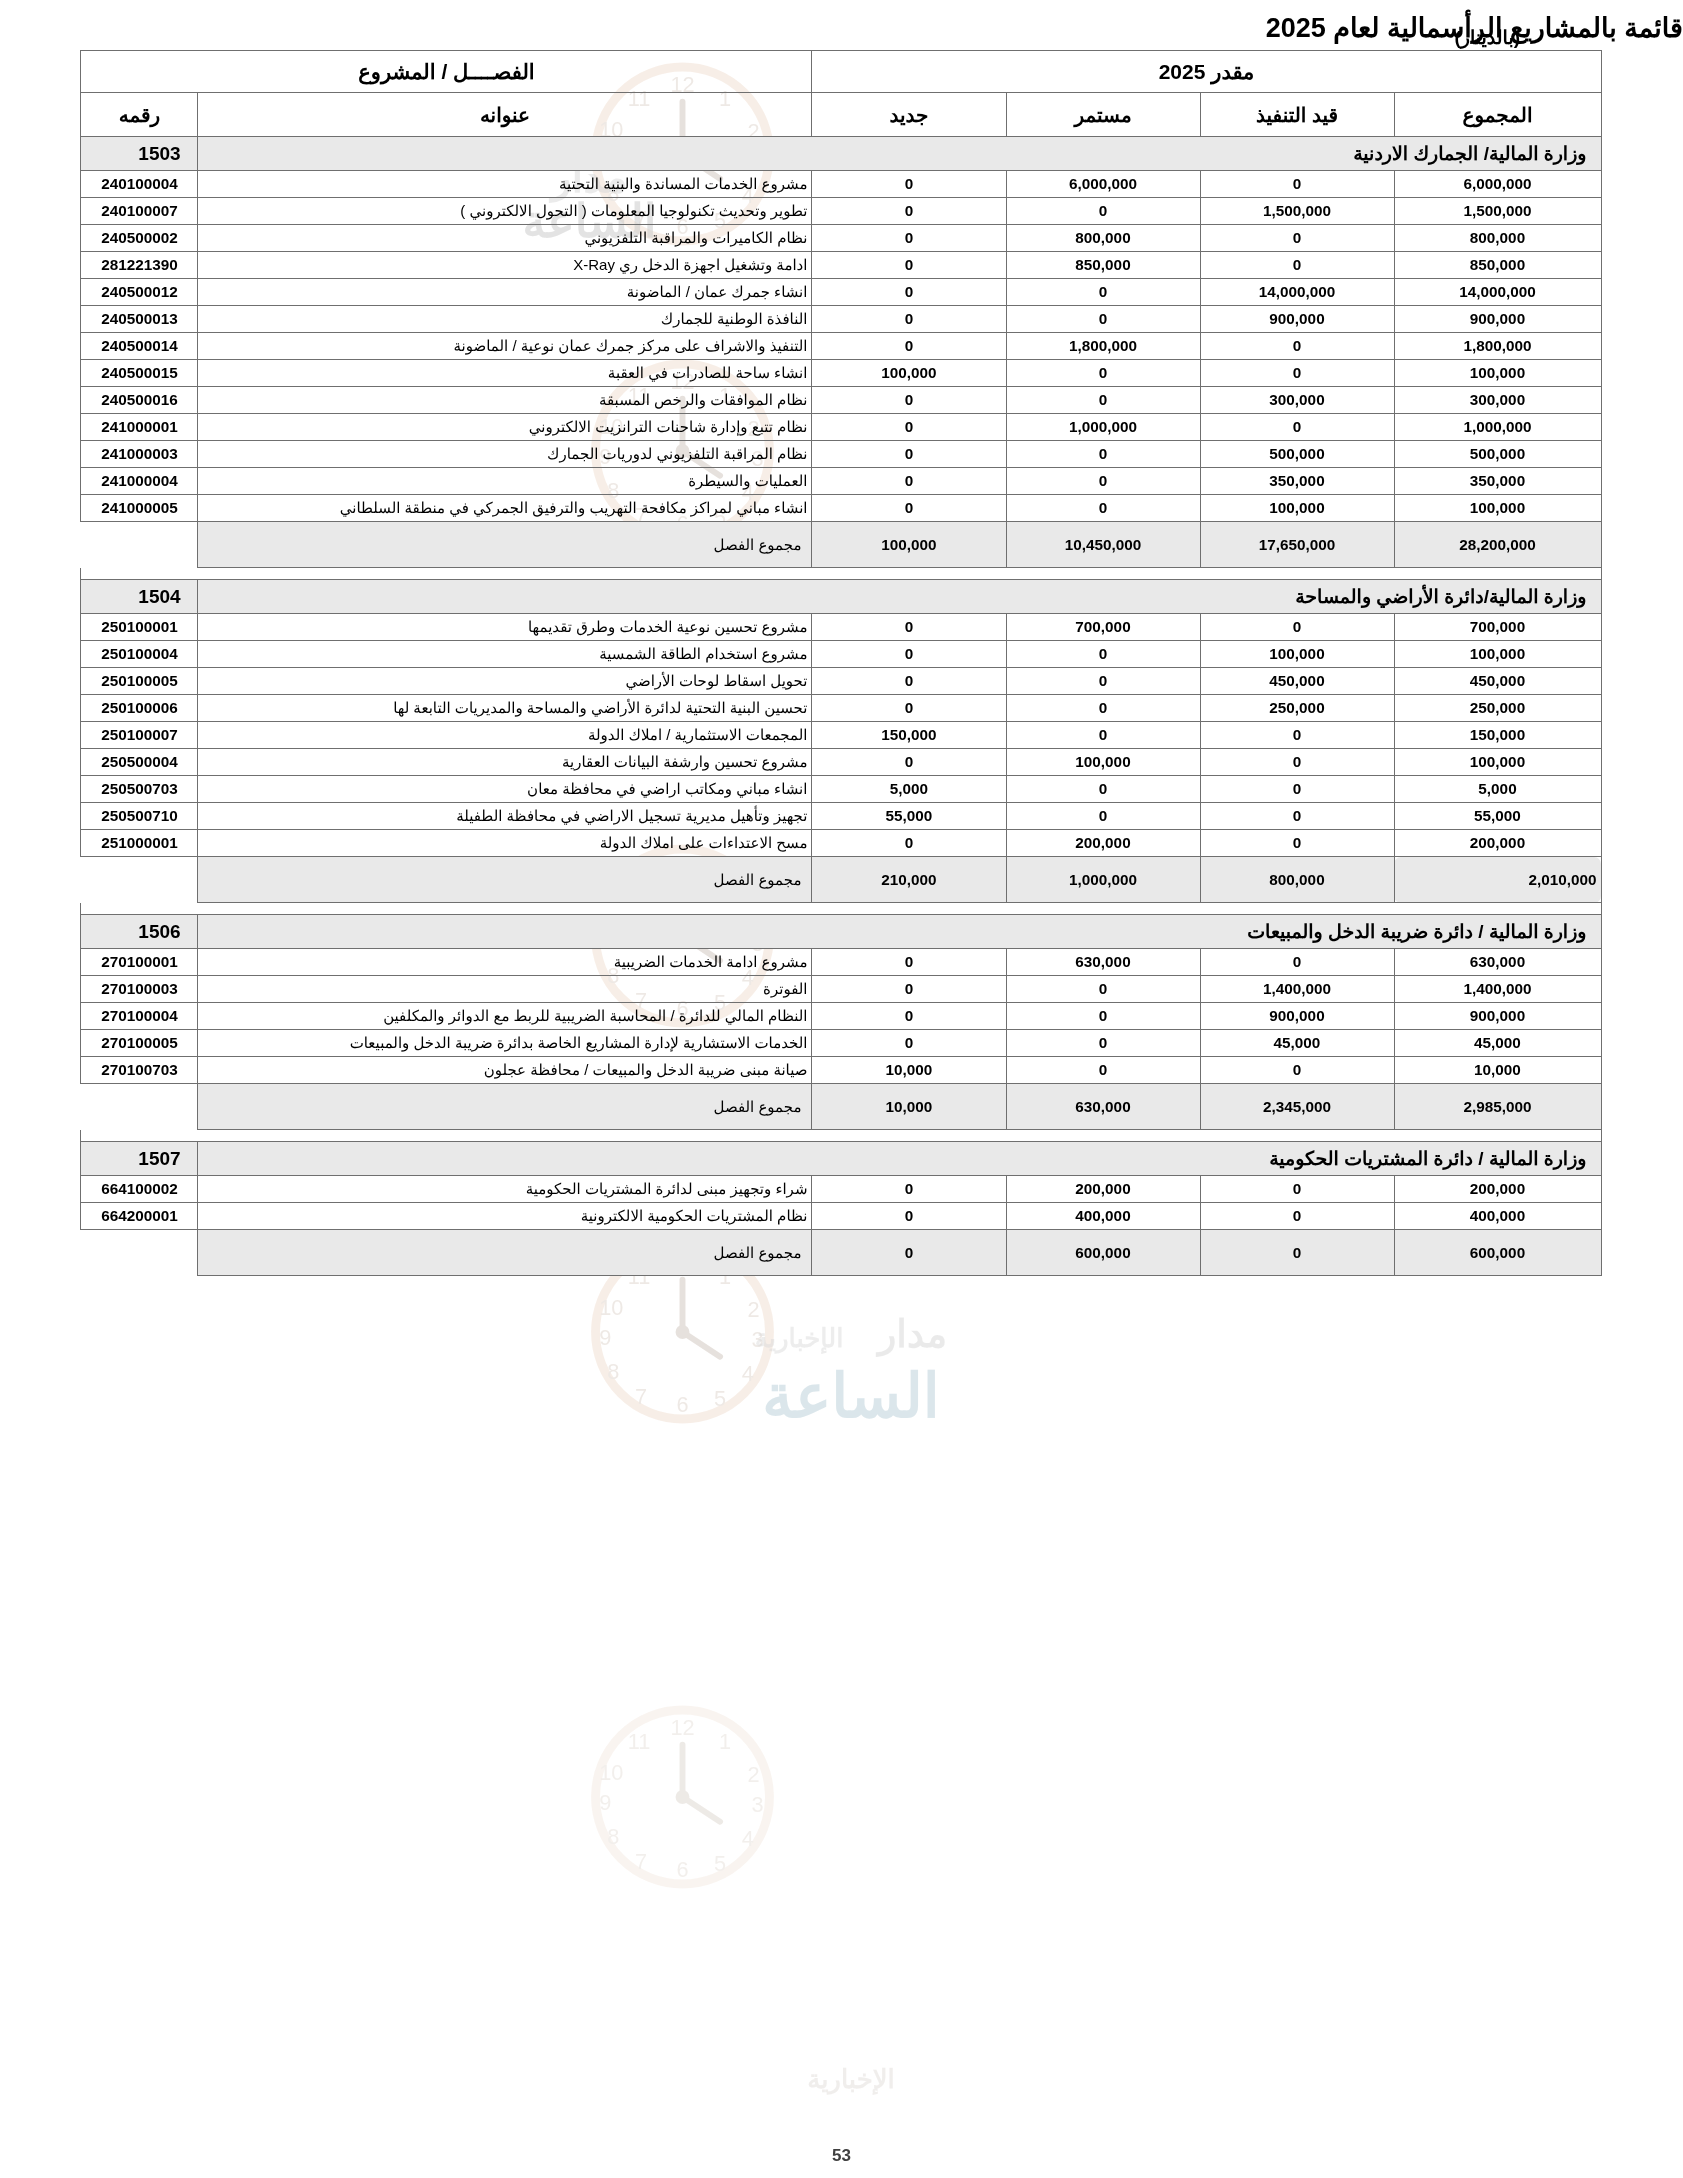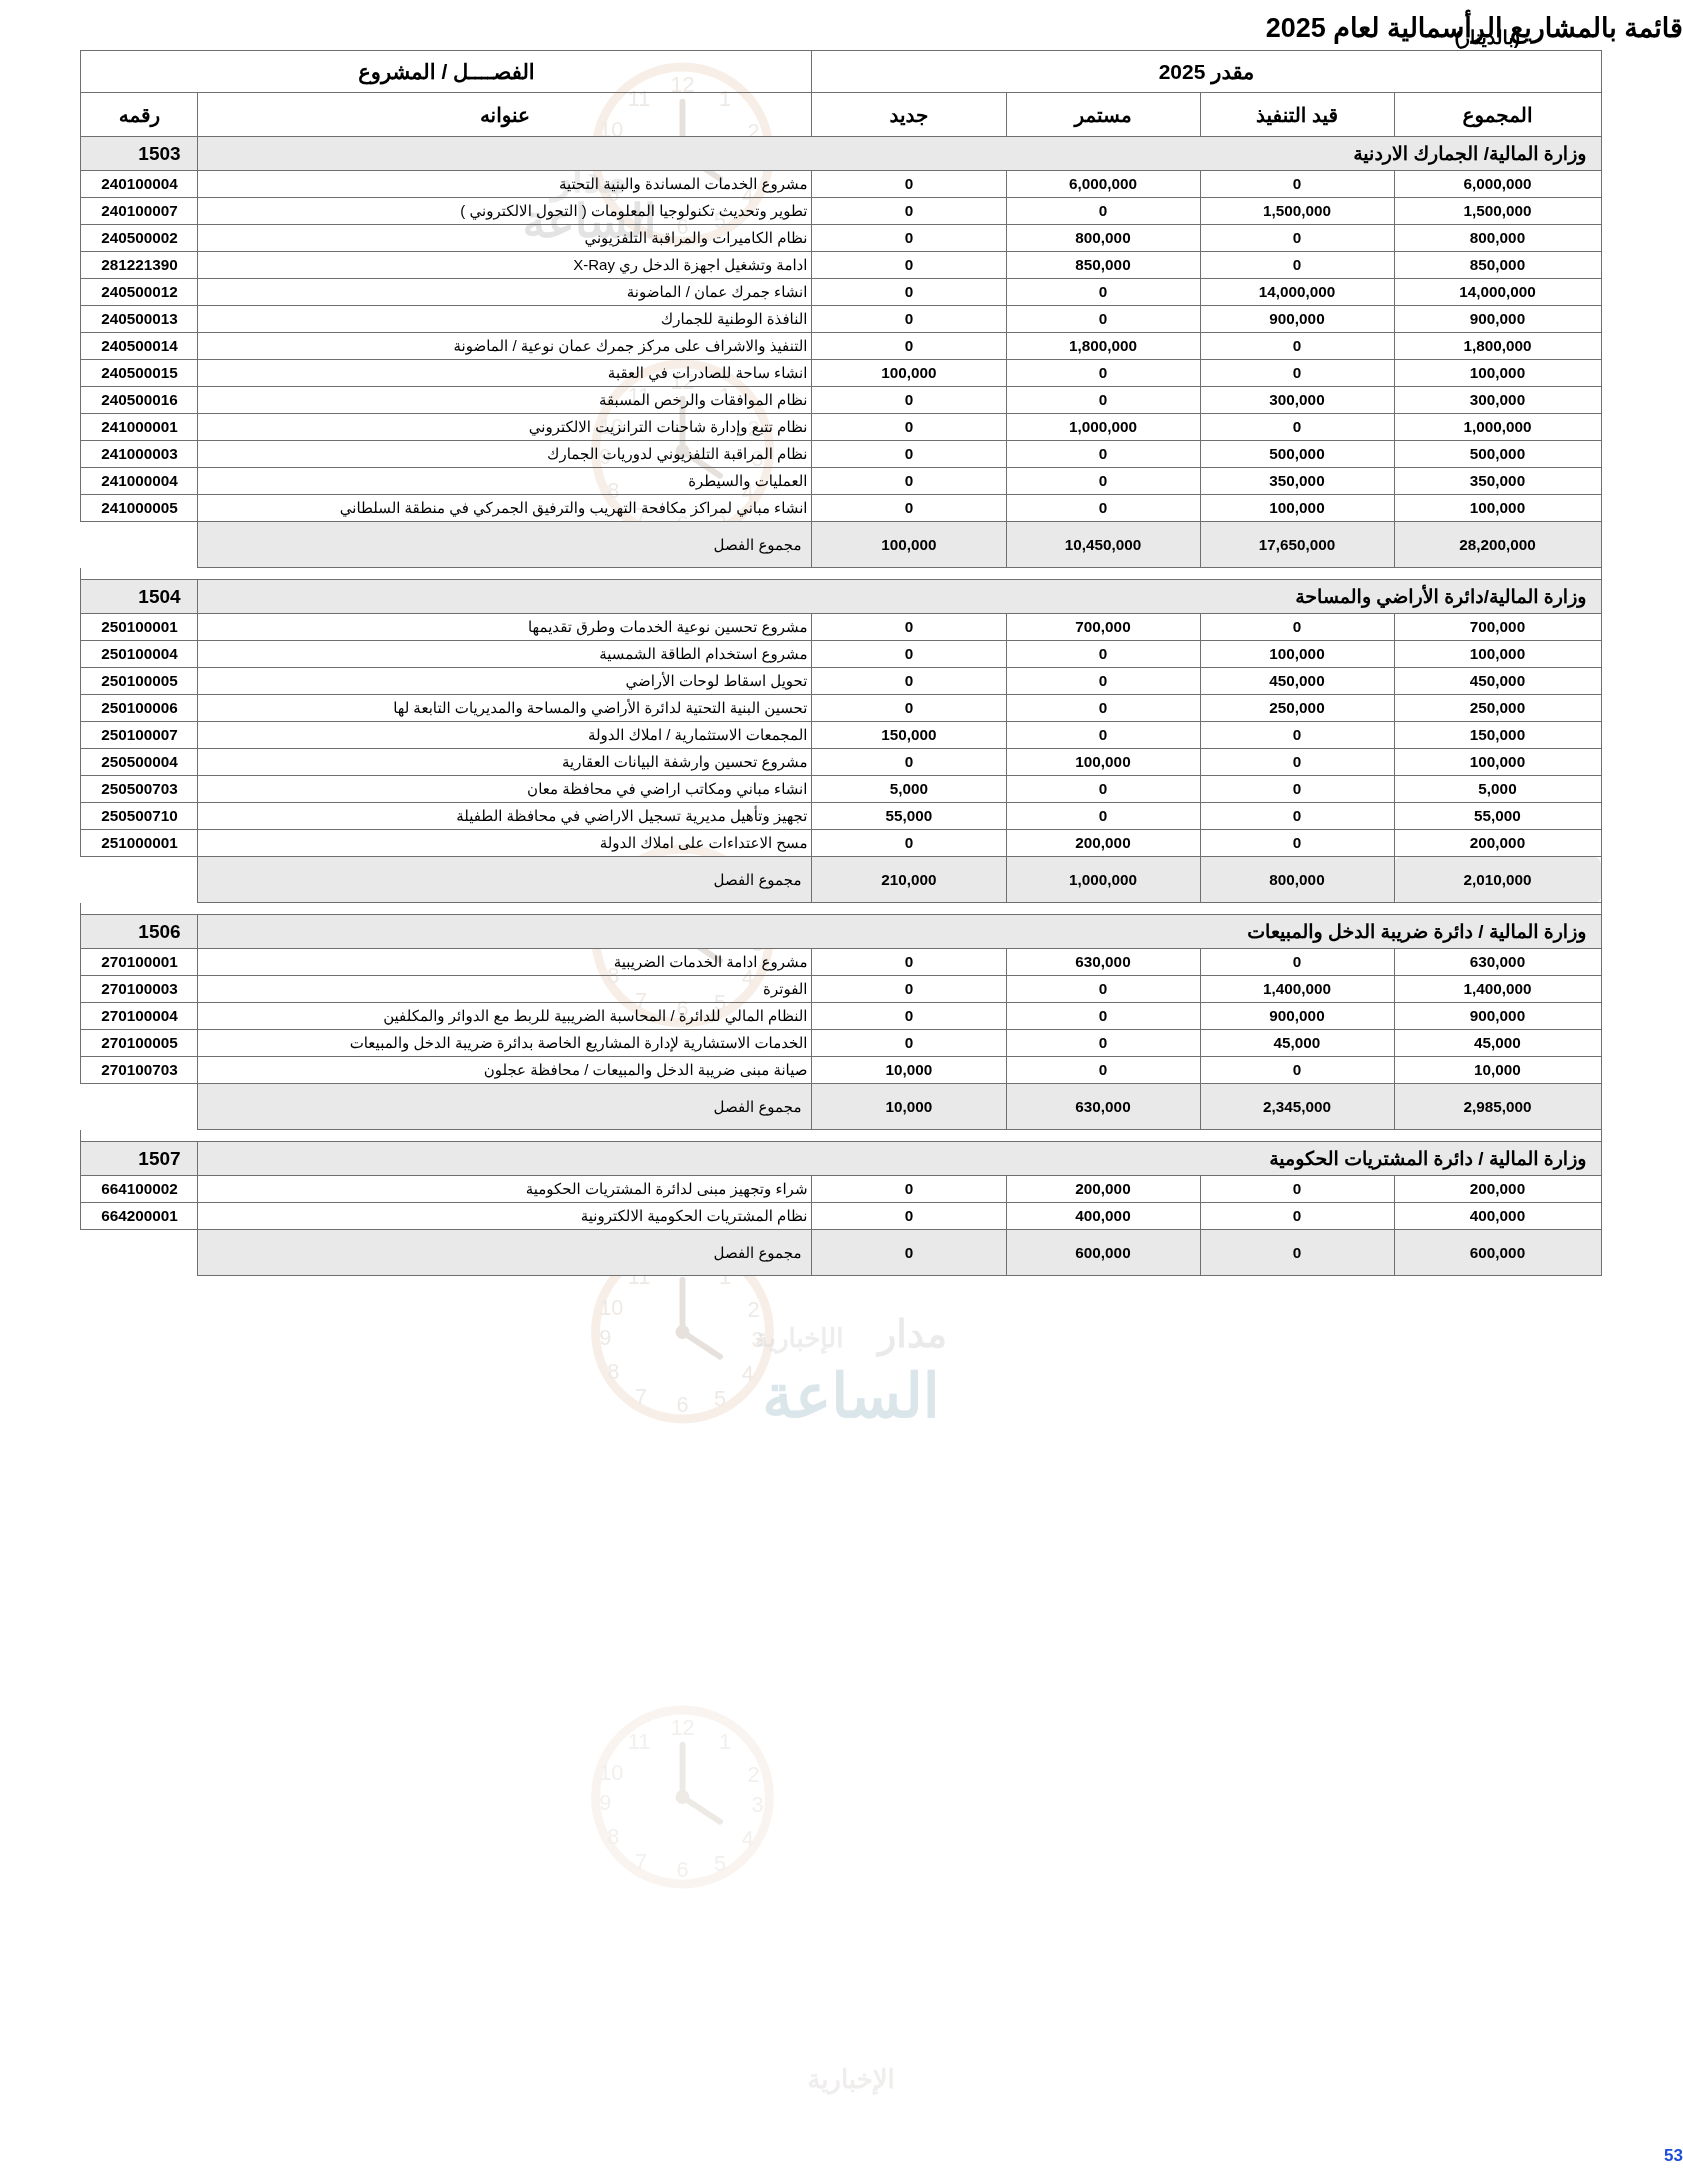--- a/index.html
+++ b/index.html
@@ -126,24 +126,24 @@
     border-top: none;
     border-bottom: none;
     background: #ffffff;
   }
 
   .page-number {
     position: absolute;
     z-index: 3;
     bottom: 12px;
     left: 0; right: 0;
-    text-align: right;
+    text-align: center;
     font-size: 17px;
     font-weight: bold;
-    color: #1d4ed8;
+    color: #404040;
   }
 </style>
 </head>
 <body>
 
 <div class="page">
 
   <div class="wm" style="left:554px; top:40px; width:257px; height:228px;">
     <svg width="257" height="228" viewBox="0 0 260 230">
       <circle cx="130" cy="115" r="88" fill="none" stroke="#f0ded0" stroke-width="9"></circle>
@@ -487,21 +487,21 @@
           </tr>
           <tr class="datarow">
             <td class="c-total">200,000</td>
             <td class="c-exec">0</td>
             <td class="c-cont">200,000</td>
             <td class="c-new">0</td>
             <td class="ttl-col">مسح الاعتداءات على املاك الدولة</td>
             <td class="num-col">251000001</td>
           </tr>
           <tr class="subtotal">
-            <td style="text-align: center; border-radius: 7px;">2,010,000</td>
+            <td style="text-align: right; border-radius: 7px;">2,010,000</td>
             <td style="text-align: center;">800,000</td>
             <td style="text-align: center;">1,000,000</td>
             <td style="text-align: center;">210,000</td>
             <td class="lbl">مجموع الفصل</td>
             <td class="blank"></td>
           </tr>
           <tr class="spacer">
             <td colspan="6"></td>
           </tr>
           <tr class="grouphdr">

